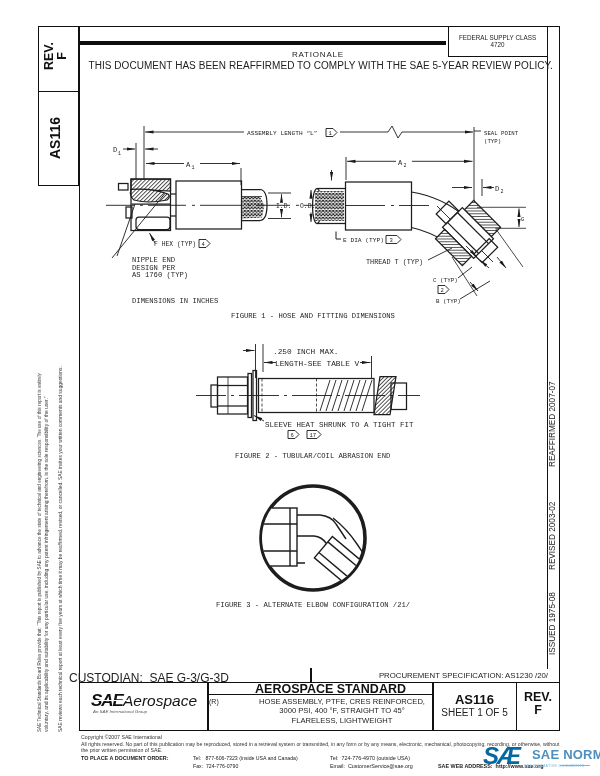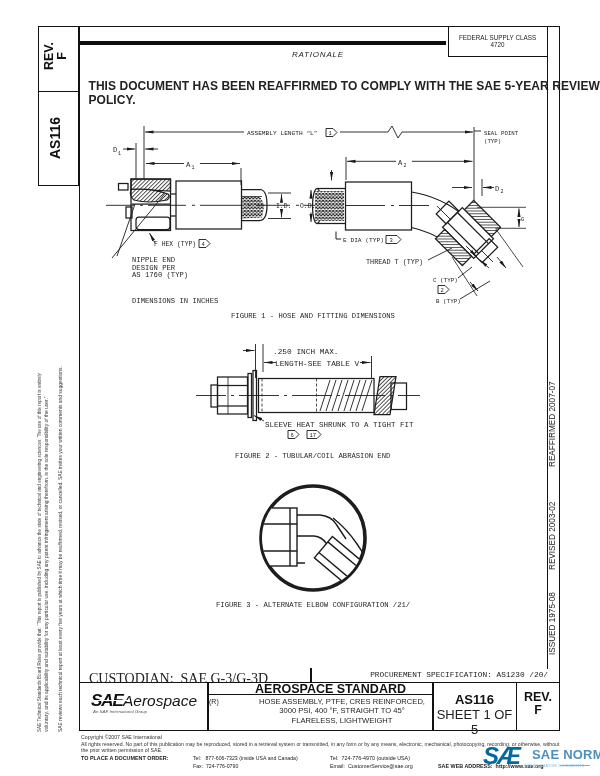--- a/index.html
+++ b/index.html
@@ -21,22 +21,22 @@
 <div class="abs rot" style="left:47px;top:173px;width:70px;font-weight:bold;font-size:14px;text-align:center;color:#111;">AS116</div>
 
 <div class="abs" style="left:79px;top:26px;width:481px;height:705px;border:1.7px solid #111;box-sizing:border-box;"></div>
 
 <div class="abs" style="left:546.5px;top:26px;width:1.6px;height:643px;background:#111;"></div>
 
 <div class="abs" style="left:447.5px;top:26px;width:100px;height:31px;border:1.4px solid #111;box-sizing:border-box;text-align:center;font-size:6.3px;line-height:7.4px;padding-top:7px;color:#222;">FEDERAL SUPPLY CLASS<br>4720</div>
 
 <div class="abs" style="left:80px;top:40.5px;width:366px;height:4px;background:#0d0d0d;"></div>
 
-<div class="abs" style="left:292px;top:50px;font-size:8px;letter-spacing:.8px;color:#222;font-style:italic;">RATIONALE</div>
-<div class="abs" style="left:88.5px;top:79px;font-size:12px;letter-spacing:.05px;color:#222;font-weight:bold;">THIS DOCUMENT HAS BEEN REAFFIRMED TO COMPLY WITH THE SAE 5-YEAR REVIEW POLICY.</div>
+<div class="abs" style="left:292px;top:50px;font-size:8px;letter-spacing:.8px;color:#222;">RATIONALE</div>
+<div class="abs" style="left:88.5px;top:60px;font-size:10px;letter-spacing:.05px;color:#222;">THIS DOCUMENT HAS BEEN REAFFIRMED TO COMPLY WITH THE SAE 5-YEAR REVIEW POLICY.</div>
 
 <div class="abs rot" style="left:548px;top:655px;font-size:8.2px;white-space:nowrap;color:#222;">ISSUED 1975-08</div>
 <div class="abs rot" style="left:548px;top:570px;font-size:8.2px;white-space:nowrap;color:#222;">REVISED 2003-02</div>
 <div class="abs rot" style="left:548px;top:467px;font-size:8.2px;white-space:nowrap;color:#222;">REAFFIRMED 2007-07</div>
 
 <svg class="abs" style="left:0;top:0;" width="600" height="776" viewBox="0 0 600 776" fill="none">
 <defs>
 <marker id="ar" markerWidth="9" markerHeight="4" refX="8.5" refY="2" orient="auto" markerUnits="userSpaceOnUse">
         <path d="M0,0.4 L8.5,2 L0,3.6 z" fill="#1a1a1a"></path>
       </marker>
@@ -252,40 +252,40 @@
 <text x="201.5" y="245.5">4</text>
 <text x="389.5" y="242">3</text>
 <text x="440.5" y="291.5">2</text>
 <text x="290.5" y="436.5">6</text>
 <text x="309.5" y="436.5">17</text>
 </g>
 </svg>
 
 <div class="abs" style="left:80px;top:668px;width:479px;height:13.5px;border-bottom:1.6px solid #111;"></div>
 <div class="abs" style="left:310px;top:668px;width:1.6px;height:14px;background:#111;"></div>
-<div class="abs" style="left:89px;top:670.5px;font-size:14px;color:#222;font-family:Liberation Serif, serif;">CUSTODIAN:&nbsp; SAE G-3/G-3D</div>
-<div class="abs" style="left:310px;top:670.5px;width:238px;text-align:right;font-size:7.8px;color:#222;font-family:Liberation Mono, monospace;">PROCUREMENT SPECIFICATION: AS1230 /20/</div>
+<div class="abs" style="left:69px;top:670.5px;font-size:12px;color:#222;">CUSTODIAN:&nbsp; SAE G-3/G-3D</div>
+<div class="abs" style="left:310px;top:670.5px;width:238px;text-align:right;font-size:7.8px;color:#222;">PROCUREMENT SPECIFICATION: AS1230 /20/</div>
 
 <div class="abs" style="left:207px;top:682px;width:1.7px;height:49px;background:#111;"></div>
 <div class="abs" style="left:432px;top:682px;width:1.7px;height:49px;background:#111;"></div>
 <div class="abs" style="left:515.5px;top:682px;width:1.7px;height:49px;background:#111;"></div>
 
 <div class="abs" style="left:91px;top:691px;font-style:italic;white-space:nowrap;">
   <span style="font-weight:bold;font-size:17px;letter-spacing:-1px;color:#111;">SAE</span><span style="font-size:15.5px;letter-spacing:0;color:#161616;">Aerospace</span>
 </div>
 <div class="abs" style="left:92px;top:700.2px;width:38px;height:1.3px;background:#fff;"></div>
 <div class="abs" style="left:93px;top:708.5px;font-style:italic;font-size:4.4px;color:#555;">An SAE International Group</div>
 
 <div class="abs" style="left:209px;top:681.5px;width:243px;text-align:center;font-weight:bold;font-size:12.5px;color:#111;">AEROSPACE STANDARD</div>
 <div class="abs" style="left:208px;top:693.5px;width:225px;height:1.4px;background:#111;"></div>
 <div class="abs" style="left:209px;top:697.5px;font-size:7px;color:#222;">(R)</div>
 <div class="abs" style="left:209px;top:696.5px;width:266px;text-align:center;font-size:7.6px;line-height:9.6px;color:#222;">HOSE ASSEMBLY, PTFE, CRES REINFORCED,<br>3000 PSI, 400 °F, STRAIGHT TO 45°<br>FLARELESS, LIGHTWEIGHT</div>
 
 <div class="abs" style="left:433px;top:692px;width:83px;text-align:center;font-weight:bold;font-size:13px;color:#111;">AS116</div>
-<div class="abs" style="left:433px;top:707px;width:83px;text-align:center;font-size:13px;color:#222;">SHEET 1 OF 5</div>
+<div class="abs" style="left:433px;top:707px;width:83px;text-align:center;font-size:10px;color:#222;">SHEET 1 OF 5</div>
 
 <div class="abs" style="left:516px;top:691px;width:44px;text-align:center;font-weight:bold;font-size:12.5px;line-height:12.5px;color:#111;">REV.<br>F</div>
 
 <div class="abs" style="left:81px;top:734px;font-size:5.2px;color:#333;">Copyright ©2007 SAE International</div>
 <div class="abs" style="left:81px;top:740.5px;width:479px;font-size:5.2px;line-height:6.2px;color:#333;">All rights reserved. No part of this publication may be reproduced, stored in a retrieval system or transmitted, in any form or by any means, electronic, mechanical, photocopying, recording, or otherwise, without the prior written permission of SAE.</div>
 <div class="abs" style="left:81px;top:755px;font-size:5.4px;font-weight:bold;color:#222;">TO PLACE A DOCUMENT ORDER:</div>
 <div class="abs" style="left:193px;top:755px;font-size:5.2px;color:#222;">Tel:&nbsp;&nbsp;&nbsp;877-606-7323 (inside USA and Canada)</div>
 <div class="abs" style="left:330px;top:755px;font-size:5.4px;color:#222;">Tel:&nbsp;&nbsp;724-776-4970 (outside USA)</div>
 <div class="abs" style="left:193px;top:763px;font-size:5.2px;color:#222;">Fax:&nbsp;&nbsp;724-776-0790</div>
 <div class="abs" style="left:330px;top:763px;font-size:5.4px;color:#222;">Email:&nbsp;&nbsp;CustomerService@sae.org</div>

